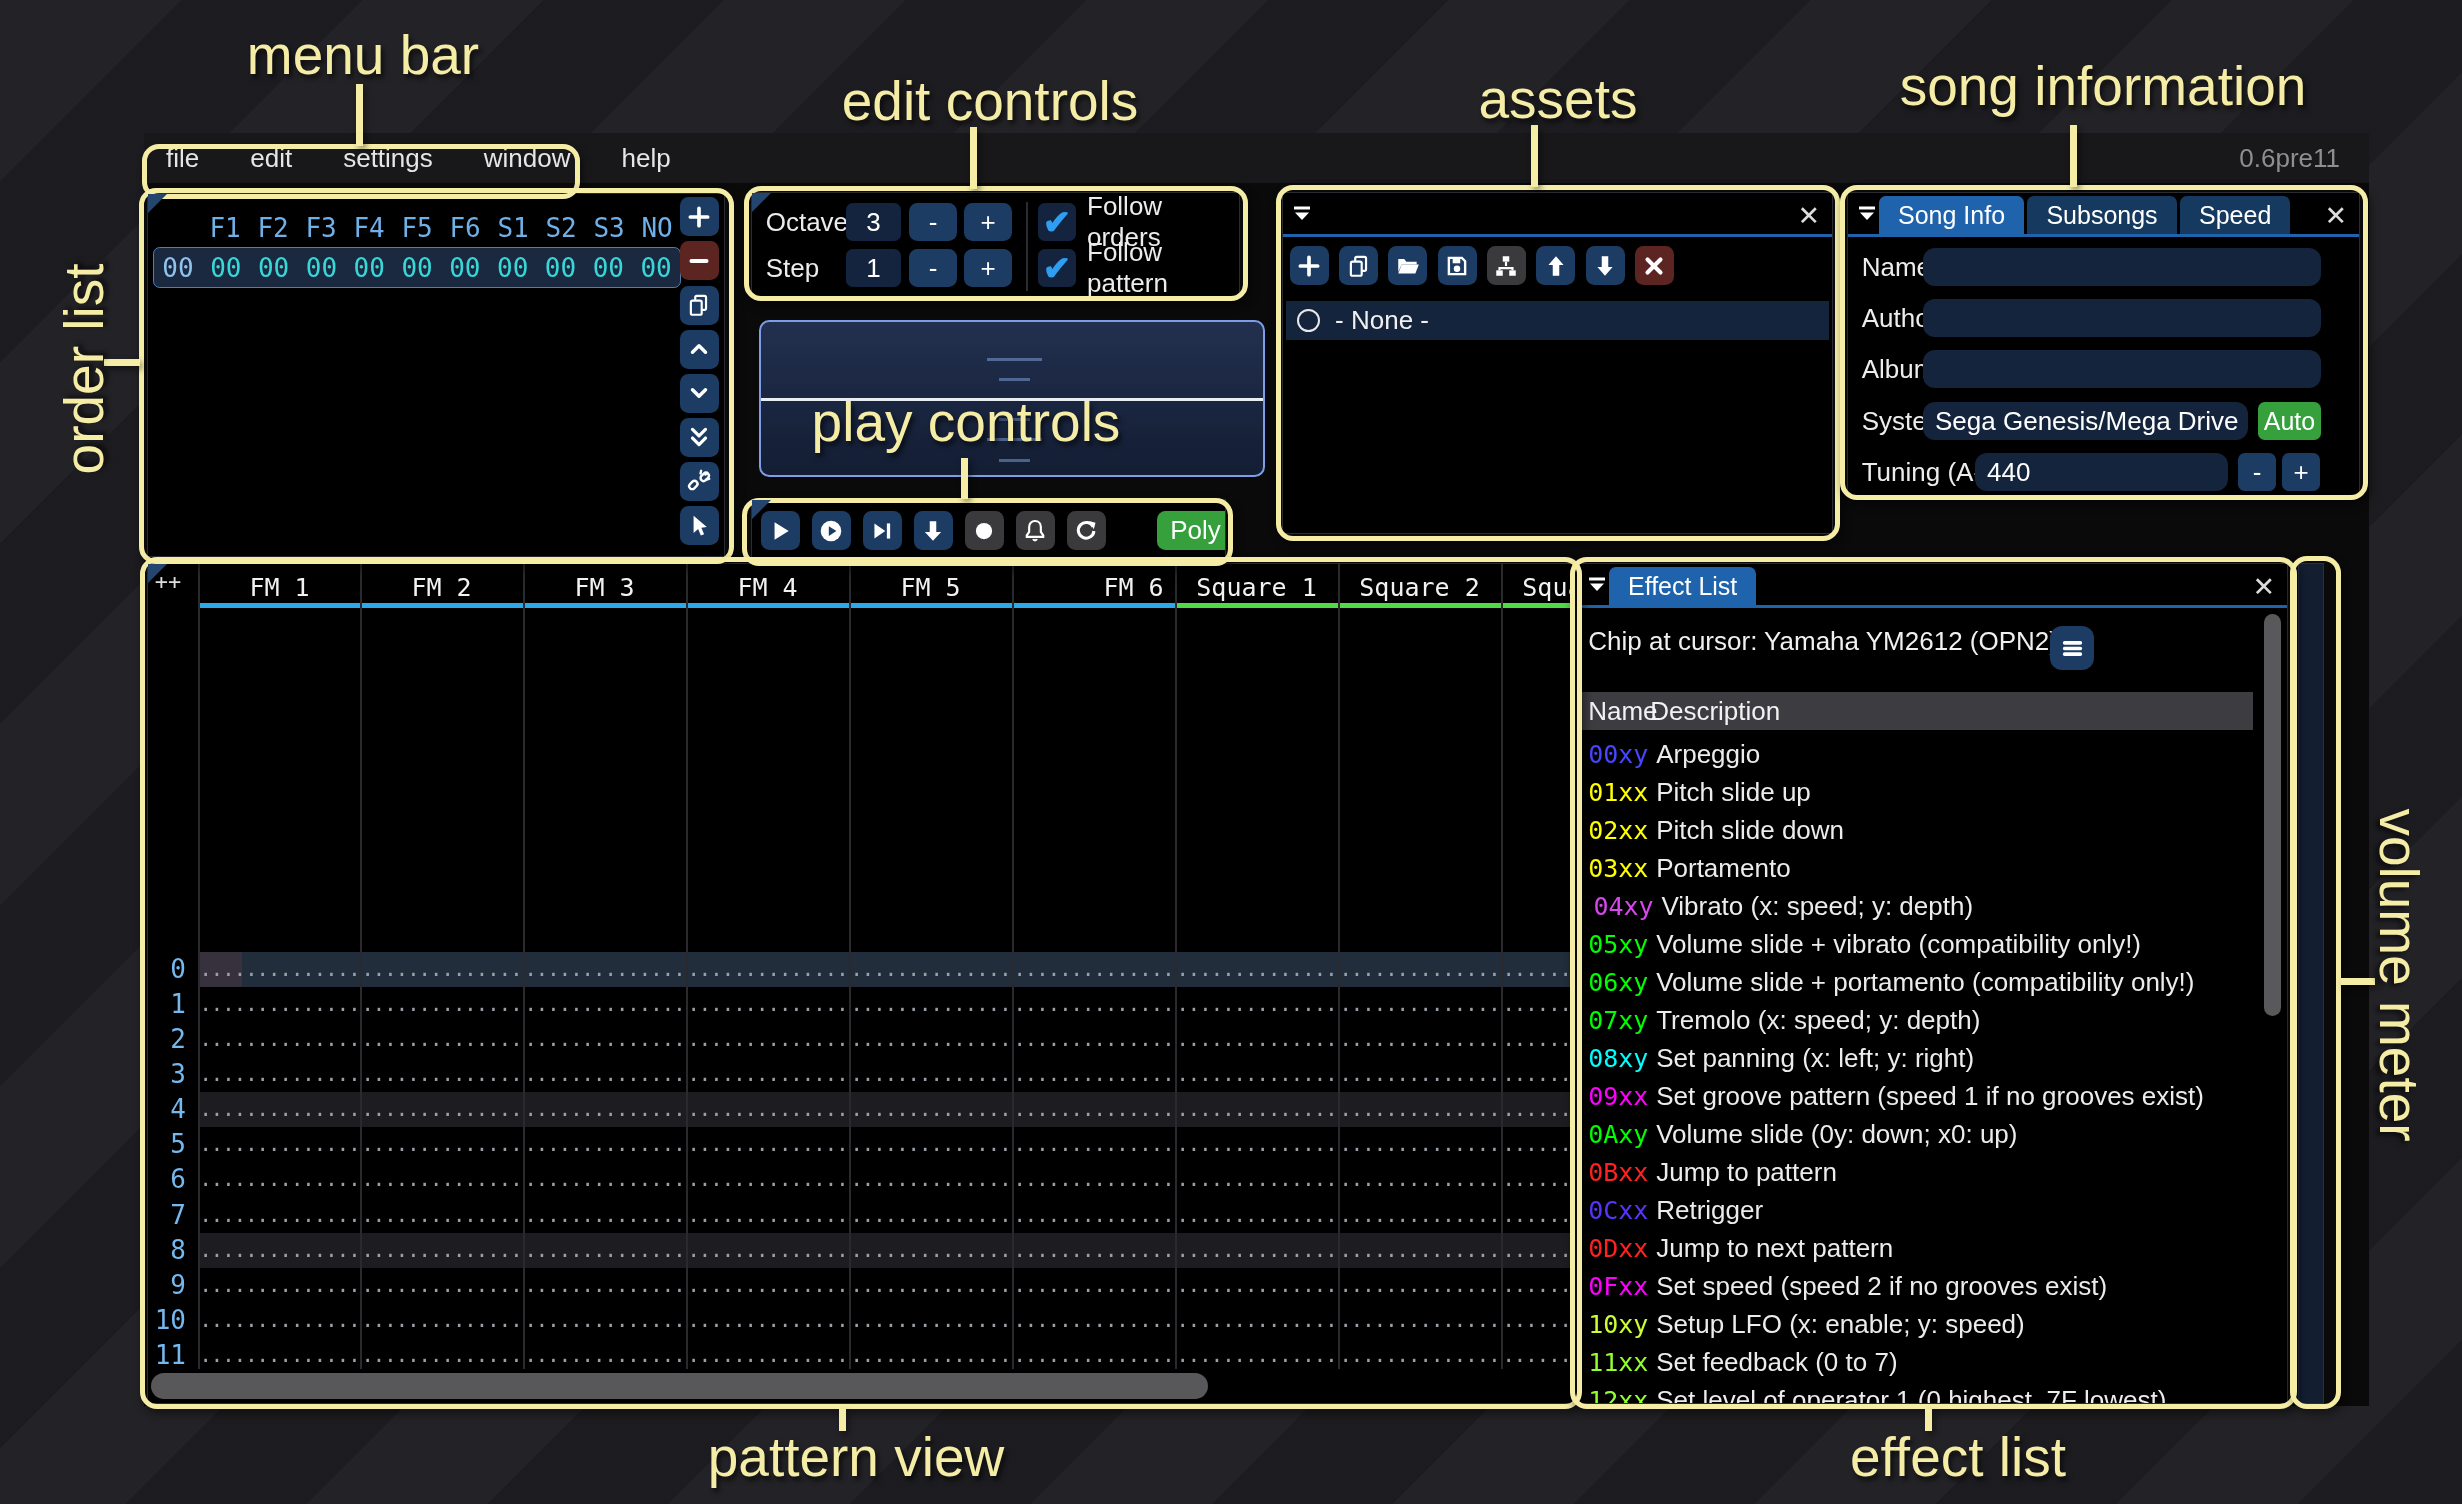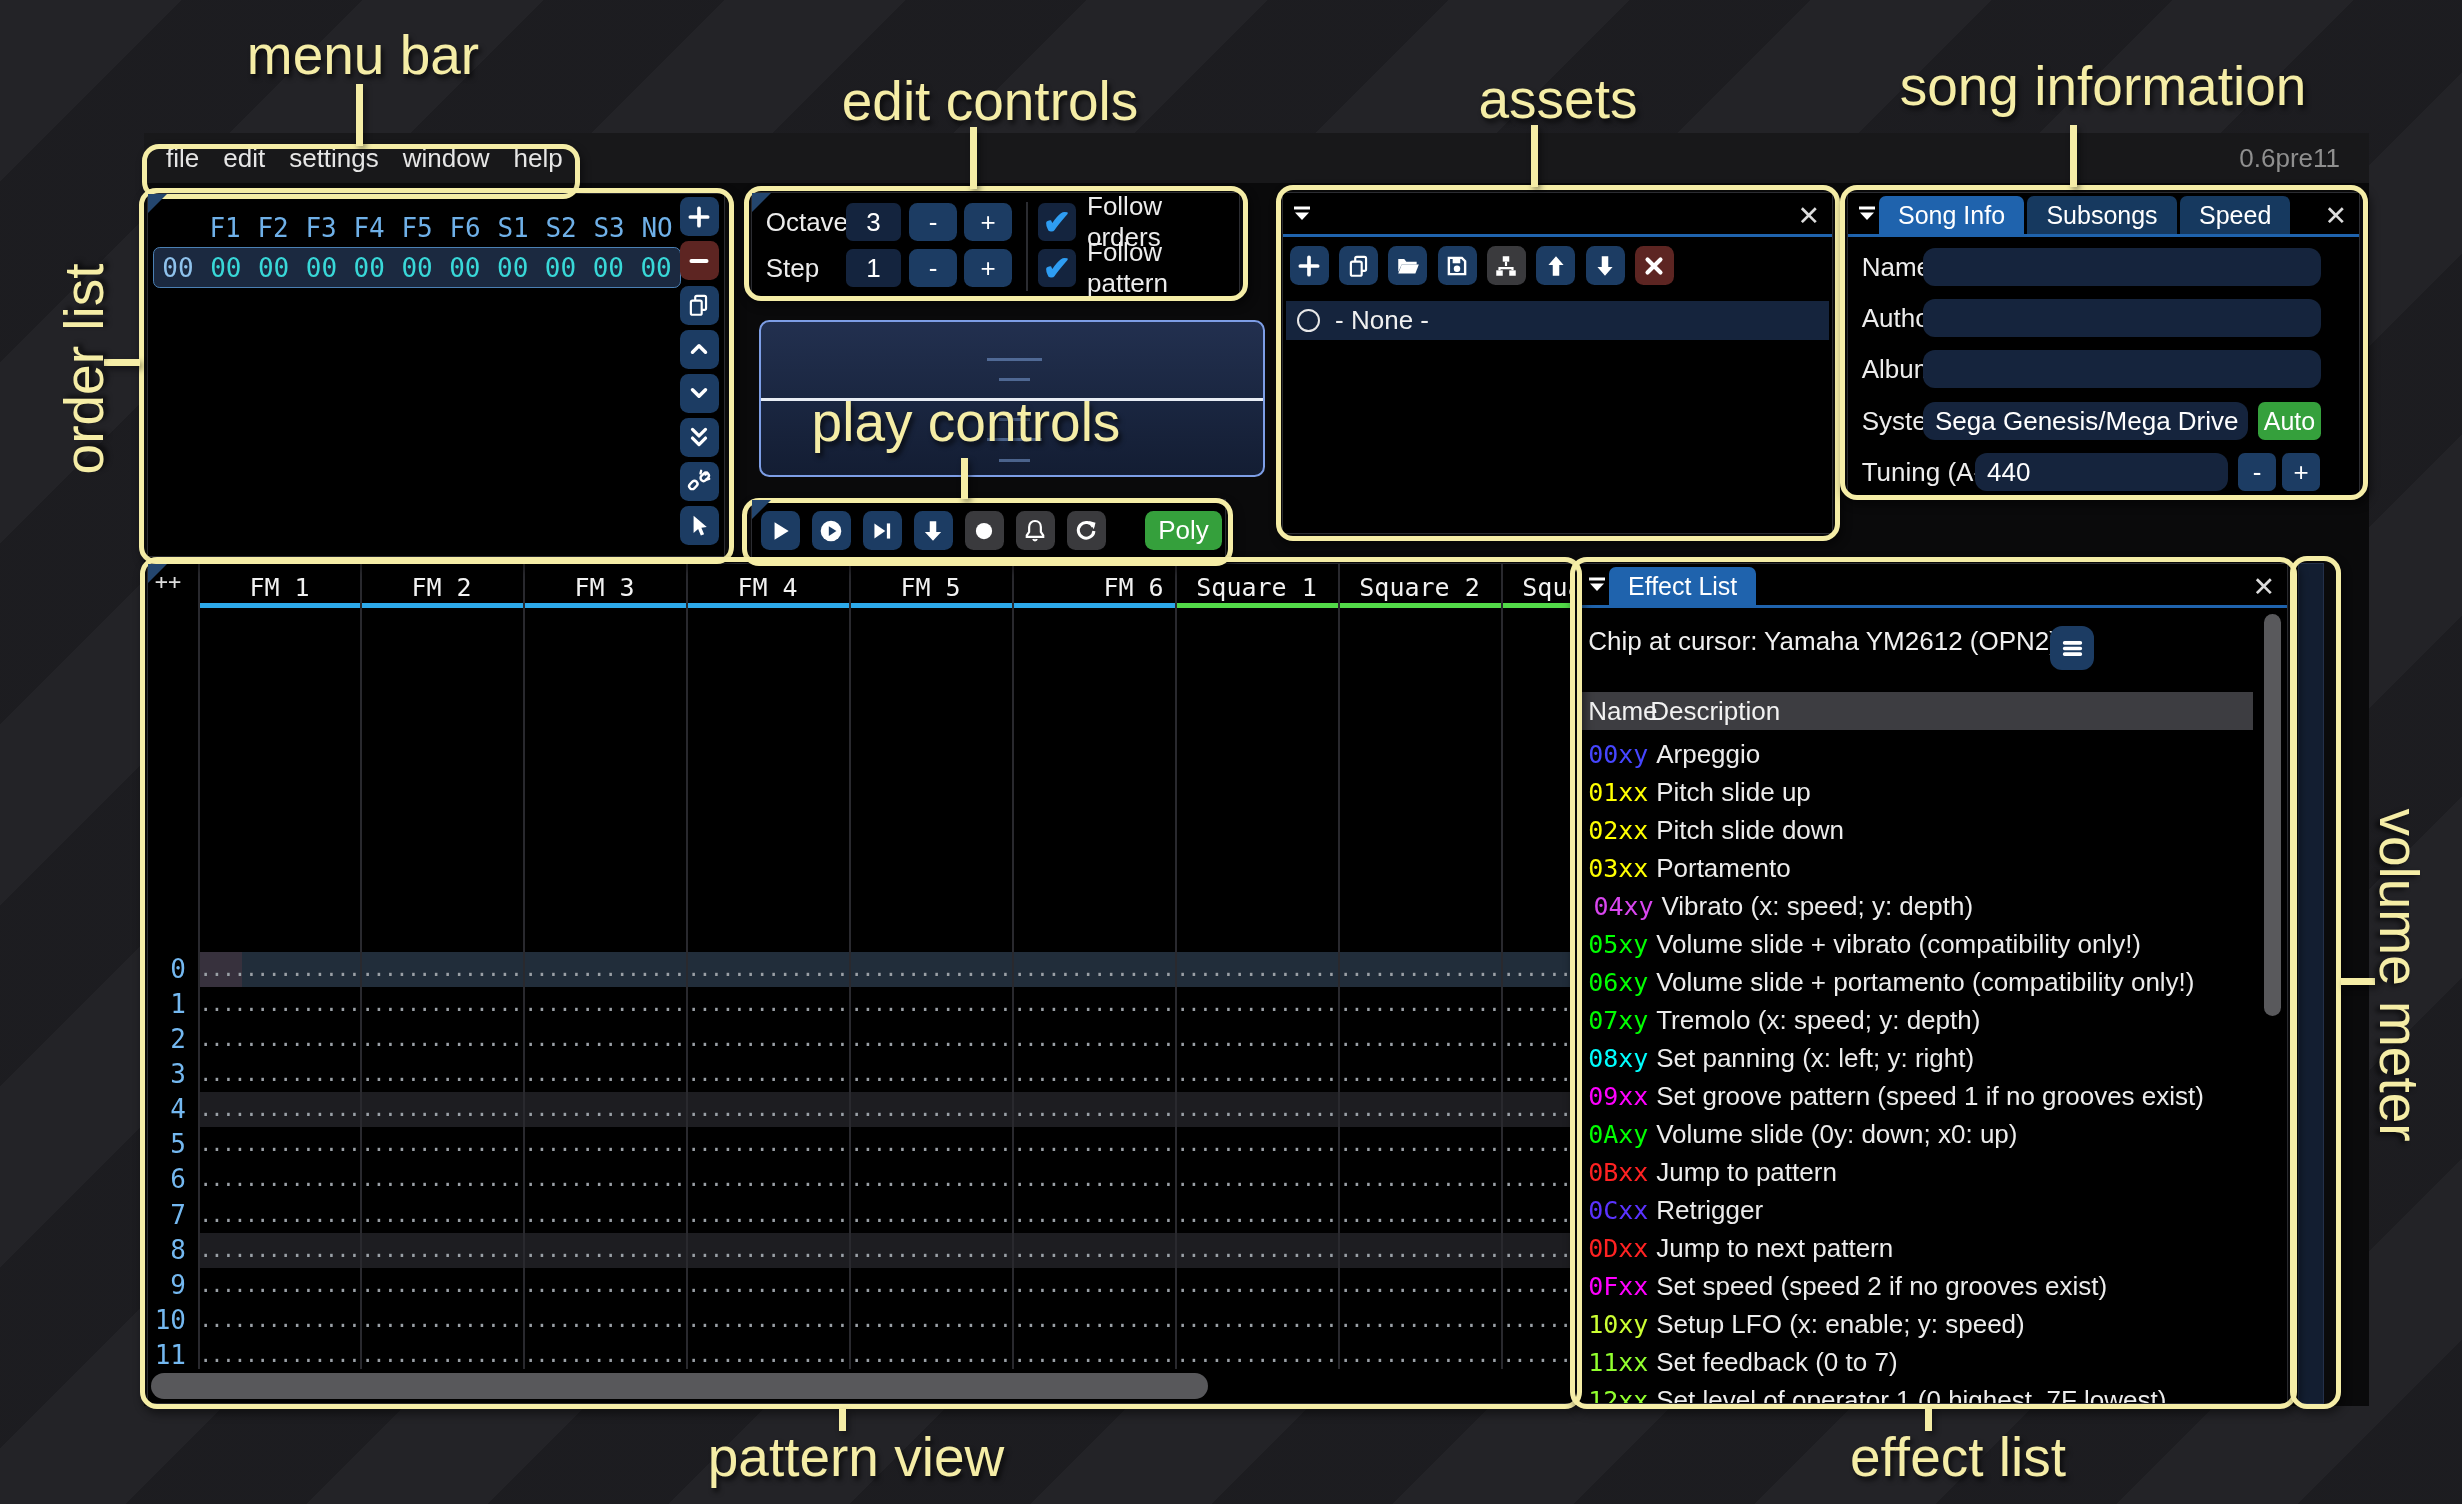--- a/index.html
+++ b/index.html
@@ -56,21 +56,21 @@
   .asset-item .lbl{color:#f0f0f0;font-size:26px;margin-left:15.4px;}
   
   .field-row{position:absolute;left:0;height:38px;display:flex;align-items:center;}
   .field-row .flabel{color:#ececec;font-size:26px;margin-left:13.7px;}
   .input{position:absolute;height:38px;background:#15243d;border-radius:12px;display:flex;align-items:center;
     color:#fff;font-size:26px;padding-left:12px;box-sizing:border-box;}
   .greenbtn{position:absolute;height:38px;background:#35a03c;border-radius:6.8px;display:flex;align-items:center;justify-content:center;
     color:#fff;font-size:25px;}
   .tinybtn{position:absolute;width:38px;height:38px;background:#1c3c63;border-radius:6.8px;display:flex;align-items:center;justify-content:center;color:#fff;font-size:26px;}
   
-  .play-row{position:absolute;left:8.5px;top:11px;display:flex;gap:12px;align-items:center;justify-content:center;}
+  .play-row{position:absolute;left:8.5px;top:11px;display:flex;gap:24px;align-items:center;justify-content:center;}
   .poly{height:39px;padding:0 13.7px;background:#35a03c;border-radius:8.5px;color:#fff;font-size:26px;
     display:flex;align-items:center;margin-left:27px;}
   
   .pv-corner{position:absolute;left:6.8px;top:5.1px;color:#dddddd;font-size:22px;}
   .pv-head-cell{position:absolute;top:6.8px;height:32.5px;color:#f2f2f2;font-size:25px;display:flex;align-items:center;justify-content:center;overflow:hidden;}
   .pv-underline{position:absolute;top:39px;height:5.1px;}
   .pv-sep{position:absolute;top:0;bottom:34px;width:1.7px;background:#29292e;}
   .pv-row{position:absolute;left:0;right:0;height:35px;}
   .pv-rowbg{position:absolute;left:50px;right:0;top:0;bottom:0;}
   .pv-rowbg.sel{background:#212d3a;} .pv-rowbg.beat{background:#1d1d21;}
@@ -102,21 +102,21 @@
   .ann-label.rot-l{transform:translate(-50%,-50%) rotate(-90deg);}
   .ann-label.rot-r{transform:translate(-50%,-50%) rotate(90deg);}
 </style>
 </head>
 <body>
 
 <div class="stage">
   <div class="app"></div>
 
   <div class="menubar">
-    <span id="menu-items" style="display:flex;gap:24px;justify-content:space-between;">
+    <span id="menu-items" style="display:flex;gap:51px;justify-content:space-between;">
         <span class="menu-item">file</span>
         <span class="menu-item">edit</span>
         <span class="menu-item">settings</span>
         <span class="menu-item">window</span>
         <span class="menu-item">help</span>
       </span>
     <span class="version">0.6pre11</span>
   </div>
 
   <div class="win corner" style="left:147px;top:193px;width:578px;height:364px;">

